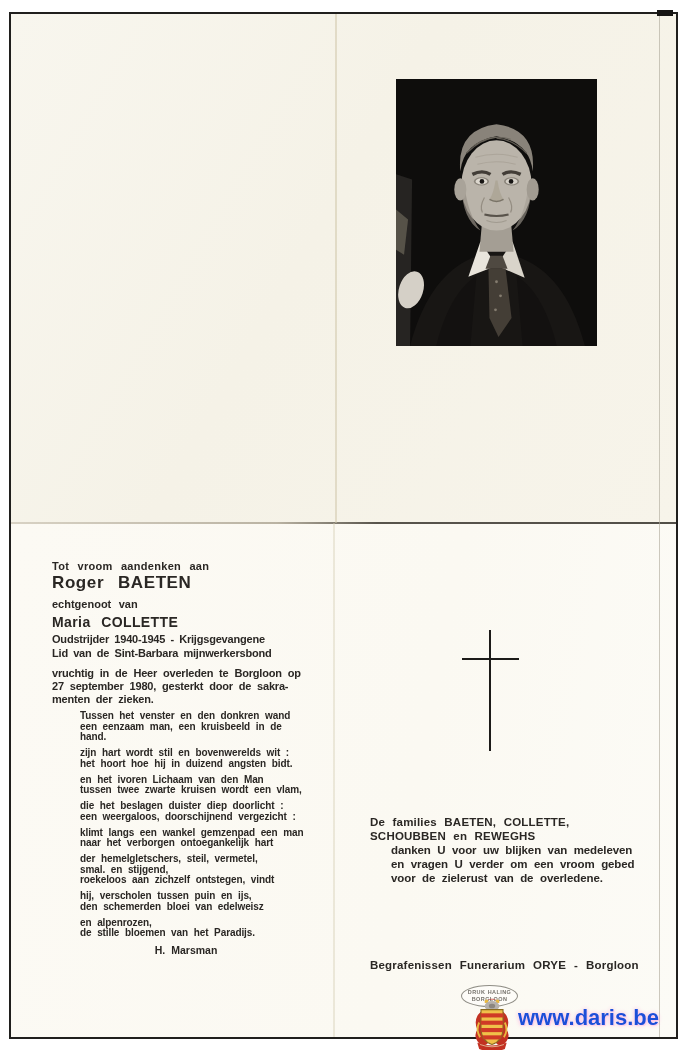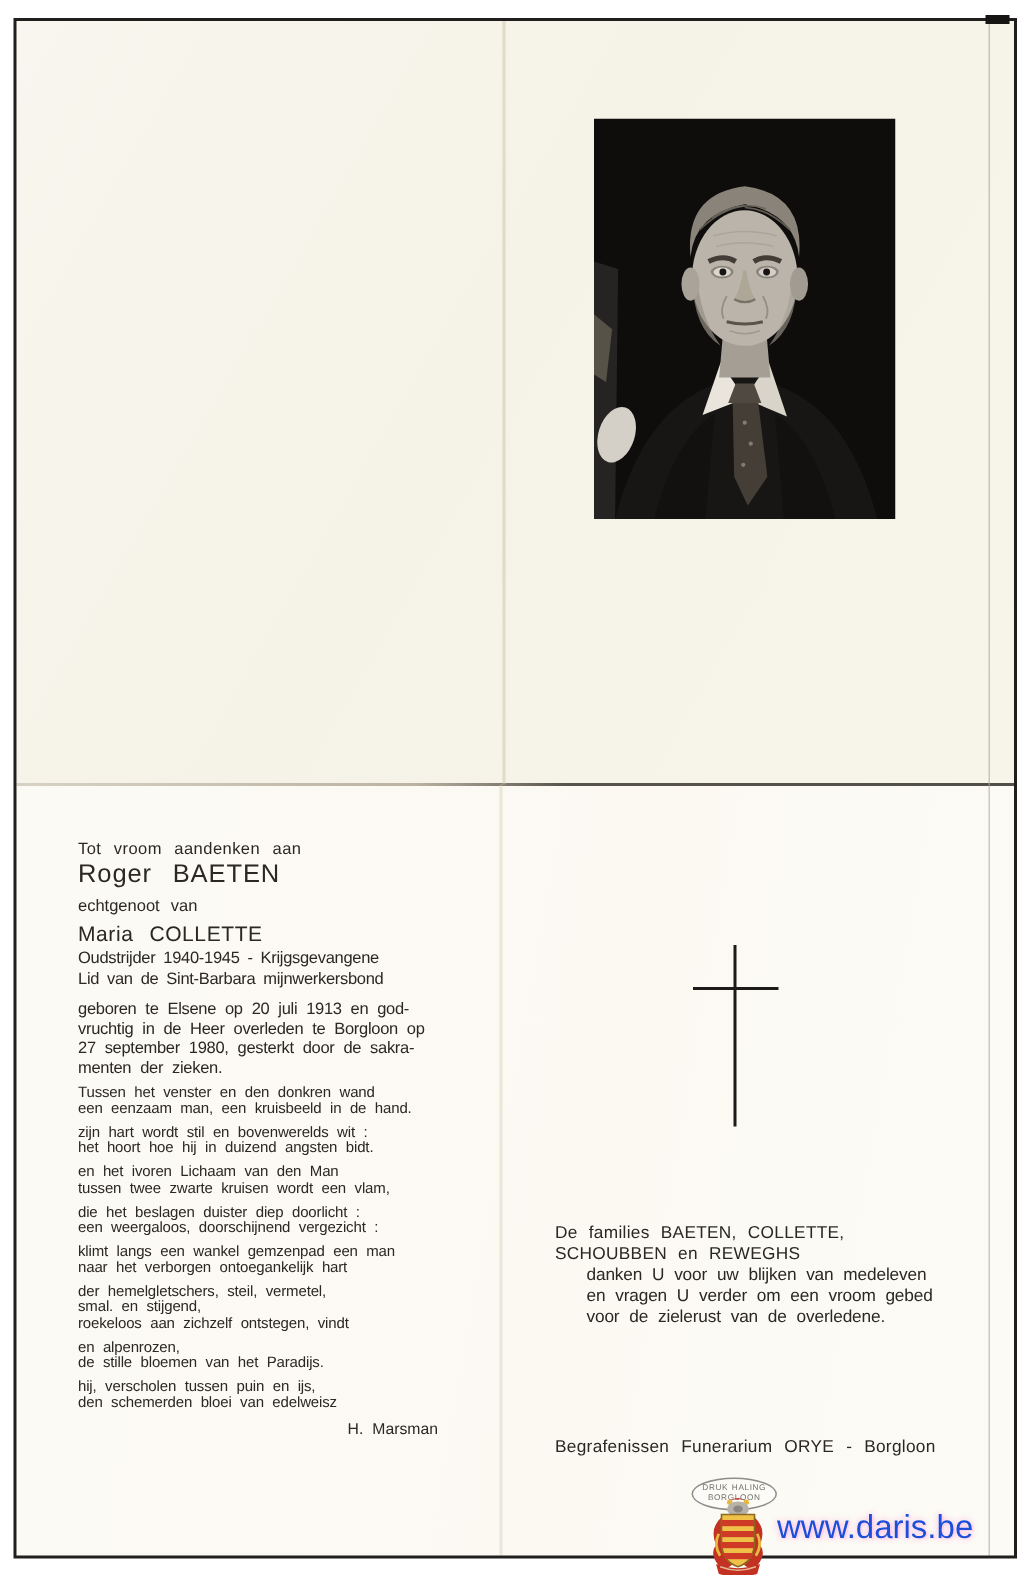--- a/index.html
+++ b/index.html
@@ -1,20 +1,20 @@
 <!DOCTYPE html>
 <html><head>
 <meta charset="utf-8">
 <style>
   html,body{margin:0;padding:0;background:#ffffff;}
   #screen{
     position:relative;width:683px;height:1050px;overflow:hidden;
     background:#ffffff;
     font-family:"Liberation Sans", sans-serif;
-    font-weight:normal;color:#2a2724;
+    font-weight:bold;color:#2a2724;
   }
   
   .frame{position:absolute;left:9px;top:12px;width:669px;height:1027px;
     border:2px solid #201f1d;box-sizing:border-box;}
   .panel-top{position:absolute;left:11px;top:14px;width:665px;height:509px;
     background:linear-gradient(120deg,#f8f6ee 0%,#f5f2e7 45%,#f7f4ea 100%);}
   .panel-bottom{position:absolute;left:11px;top:523px;width:665px;height:514px;
     background:linear-gradient(100deg,#fcfaf4 0%,#fbf9f2 60%,#fcfbf6 100%);}
   .divider{position:absolute;left:11px;top:522px;width:665px;height:2px;
     background:linear-gradient(to right,#d8d2c4,#bab3a3 40%,#58544c 55%,#524f48 100%);}
@@ -34,23 +34,23 @@
   .cross-h{position:absolute;left:462px;top:658px;width:57px;height:2px;background:#1c1b19;}
 
   
   .col-left{position:absolute;left:52px;top:560px;width:252px;}
   .intro{font-size:11px;line-height:13px;word-spacing:.45em;letter-spacing:.3px;}
   .name{font-size:17px;line-height:19px;word-spacing:.5em;letter-spacing:.6px;}
   .relation{font-size:11px;line-height:13px;margin-top:6px;word-spacing:.4em;}
   .spouse{font-size:14px;line-height:16px;margin-top:3px;word-spacing:.45em;letter-spacing:.4px;}
   .honorific{font-size:11px;line-height:13.5px;margin-top:3px;word-spacing:.22em;letter-spacing:-.2px;}
   .bio{font-size:11px;line-height:13px;margin-top:7px;word-spacing:.28em;letter-spacing:-.2px;}
-  .poem{margin-top:5px;}
+  .poem{margin-top:5px;margin-left:28px;}
   .stanza{font-size:10px;line-height:10.5px;margin-bottom:5.5px;word-spacing:.3em;letter-spacing:-.1px;}
-  .attribution{font-size:10.5px;line-height:12px;margin-top:4px;text-align:right;
+  .attribution{font-size:10.5px;line-height:12px;margin-top:4px;text-align:center;
     padding-right:12px;word-spacing:.3em;}
 
   
   .col-right{position:absolute;left:370px;top:815px;width:300px;}
   .families{font-size:11.5px;line-height:14px;word-spacing:.35em;letter-spacing:.2px;}
   .thanks{font-size:11.5px;line-height:14px;padding-left:21px;word-spacing:.3em;letter-spacing:-.1px;}
   .funeral{position:absolute;left:370px;top:958px;width:300px;
     font-size:11.5px;line-height:14px;word-spacing:.4em;letter-spacing:.2px;}
 
   
@@ -136,21 +136,20 @@
   <div class="col-left">
     <div class="intro">Tot vroom aandenken aan</div>
     <div class="name">Roger BAETEN</div>
     <div class="relation">echtgenoot van</div>
     <div class="spouse">Maria COLLETTE</div>
     <div class="honorific">
       <div>Oudstrijder 1940-1945 - Krijgsgevangene</div>
       <div>Lid van de Sint-Barbara mijnwerkersbond</div>
     </div>
     <div class="bio">
-        <div>geboren te Elsene op 20 juli 1913 en god-</div>
         <div>vruchtig in de Heer overleden te Borgloon op</div>
         <div>27 september 1980, gesterkt door de sakra-</div>
         <div>menten der zieken.</div>
       </div>
     <div class="poem">
       <div class="stanza">
           <div>Tussen het venster en den donkren wand</div>
           <div>een eenzaam man, een kruisbeeld in de hand.</div>
         </div>
       <div class="stanza">
@@ -168,26 +167,26 @@
       <div class="stanza">
           <div>klimt langs een wankel gemzenpad een man</div>
           <div>naar het verborgen ontoegankelijk hart</div>
         </div>
       <div class="stanza">
           <div>der hemelgletschers, steil, vermetel,</div>
           <div>smal. en stijgend,</div>
           <div>roekeloos aan zichzelf ontstegen, vindt</div>
         </div>
       <div class="stanza">
+          <div>hij, verscholen tussen puin en ijs,</div>
+          <div>den schemerden bloei van edelweisz</div>
+        </div>
+      <div class="stanza">
           <div>en alpenrozen,</div>
           <div>de stille bloemen van het Paradijs.</div>
-        </div>
-      <div class="stanza">
-          <div>hij, verscholen tussen puin en ijs,</div>
-          <div>den schemerden bloei van edelweisz</div>
         </div>
       <div class="attribution">H. Marsman</div>
     </div>
   </div>
 
   <div class="col-right">
     <div class="families">
       <div>De families BAETEN, COLLETTE,</div>
       <div>SCHOUBBEN en REWEGHS</div>
     </div>

